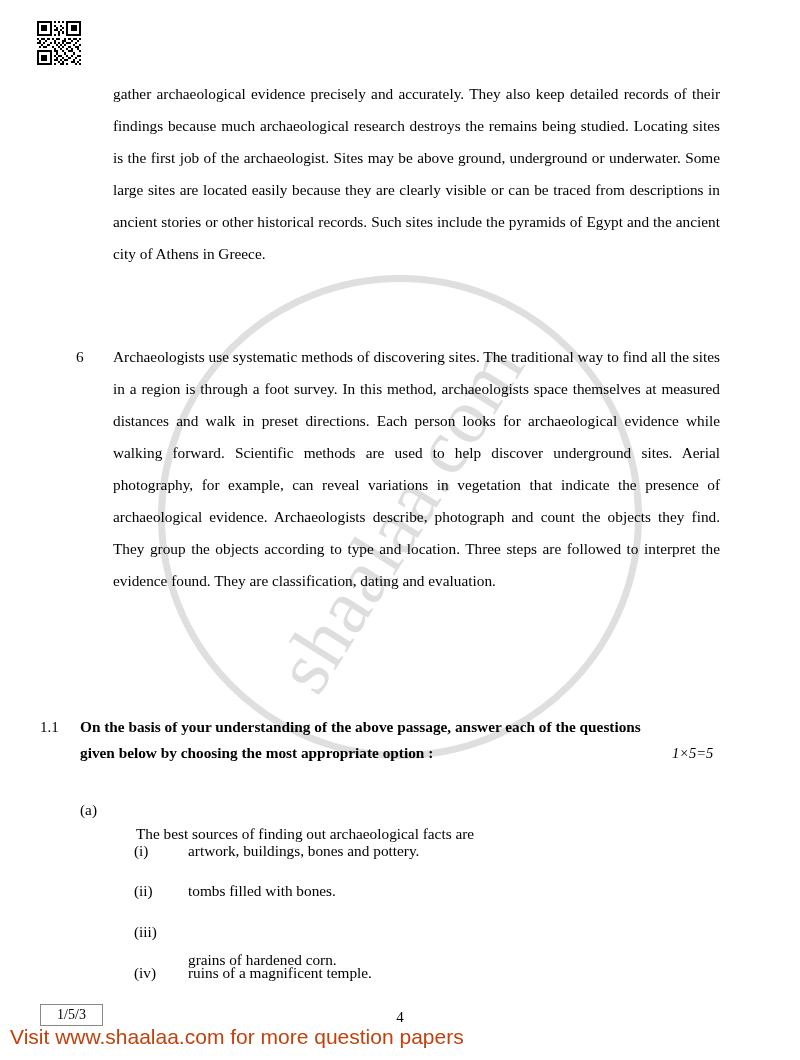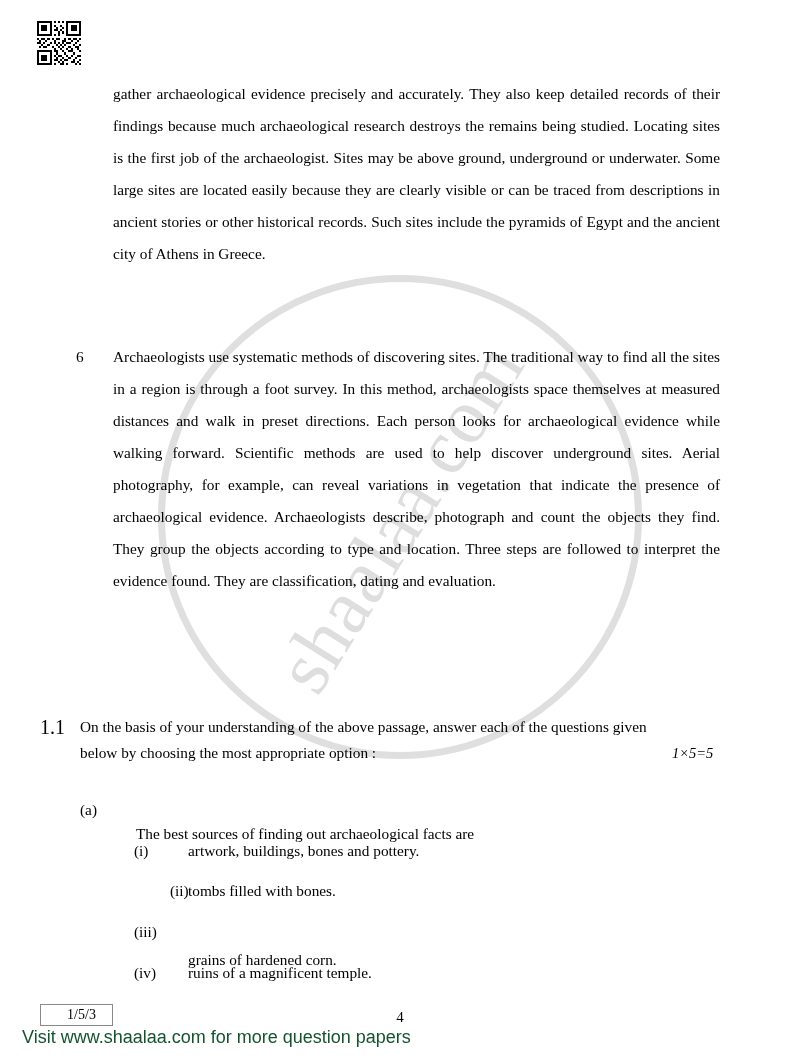--- a/index.html
+++ b/index.html
@@ -102,31 +102,32 @@
     left: 76px;
     font-size: 15.3px;
     line-height: 32px;
   }
 
   
   .q-num {
     position: absolute;
     left: 40px;
     top: 714px;
-    font-size: 20px;
+    font-size: 15px;
     line-height: 26px;
   }
   .q-text {
     position: absolute;
     left: 80px;
     top: 714px;
     width: 575px;
     font-size: 15.3px;
     line-height: 26px;
     text-align: left;
+    font-weight: bold;
   }
   .q-marks {
     position: absolute;
     left: 672px;
     top: 740px;
     font-size: 14.5px;
     font-style: italic;
     line-height: 26px;
   }
 
@@ -141,44 +142,44 @@
     font-size: 15.3px;
     line-height: 24px;
   }
 
   
   .code-box {
     position: absolute;
     left: 40px;
     top: 1004px;
     min-width: 49px;
-    padding: 1px 6px 2px 16px;
+    padding: 1px 6px 2px 6px;
     border: 1px solid #8a8a8a;
     font-size: 14px;
     line-height: 17px;
     text-align: center;
     background: transparent;
   }
   .page-no {
     position: absolute;
     left: 0;
     top: 1008px;
     width: 800px;
     text-align: center;
     font-size: 15px;
     line-height: 18px;
   }
   .banner {
     position: absolute;
-    left: 22px;
+    left: 10px;
     top: 1024px;
     font-family: "Liberation Sans", "DejaVu Sans", sans-serif;
-    font-size: 18px;
+    font-size: 21px;
     line-height: 26px;
-    color: #14532d;
+    color: #c2410c;
     white-space: nowrap;
     z-index: 5;
   }
 </style>
 </head>
 <body>
 
 <div class="page">
 
   <div class="qr-wrap">
@@ -314,21 +315,21 @@
     <div class="q-num">1.1</div>
     <div class="q-text">On the basis of your understanding of the above passage, answer each of the questions given below by choosing the most appropriate option :</div>
     <div class="q-marks">1×5=5</div>
 
     <div class="mcq-label" style="left:80px; top:798px;">(a)</div>
     <div class="mcq-text" style="left:136px; top:798px;margin-top:24px;">The best sources of finding out archaeological facts are</div>
 
     <div class="mcq-label" style="left:134px; top:839px;">(i)</div>
     <div class="mcq-text" style="left:188px; top:839px;">artwork, buildings, bones and pottery.</div>
 
-    <div class="mcq-label" style="left:134px; top:879px;margin-left:36px;">(ii)</div>
+    <div class="mcq-label" style="left:134px; top:879px;">(ii)</div>
     <div class="mcq-text" style="left:188px; top:879px;">tombs filled with bones.</div>
 
     <div class="mcq-label" style="left:134px; top:920px;">(iii)</div>
     <div class="mcq-text" style="left:188px; top:948px;">grains of hardened corn.</div>
 
     <div class="mcq-label" style="left:134px; top:961px;">(iv)</div>
     <div class="mcq-text" style="left:188px; top:961px;text-align:center;">ruins of a magnificent temple.</div>
 
     <div class="code-box">1/5/3</div>
     <div class="page-no">4</div>

